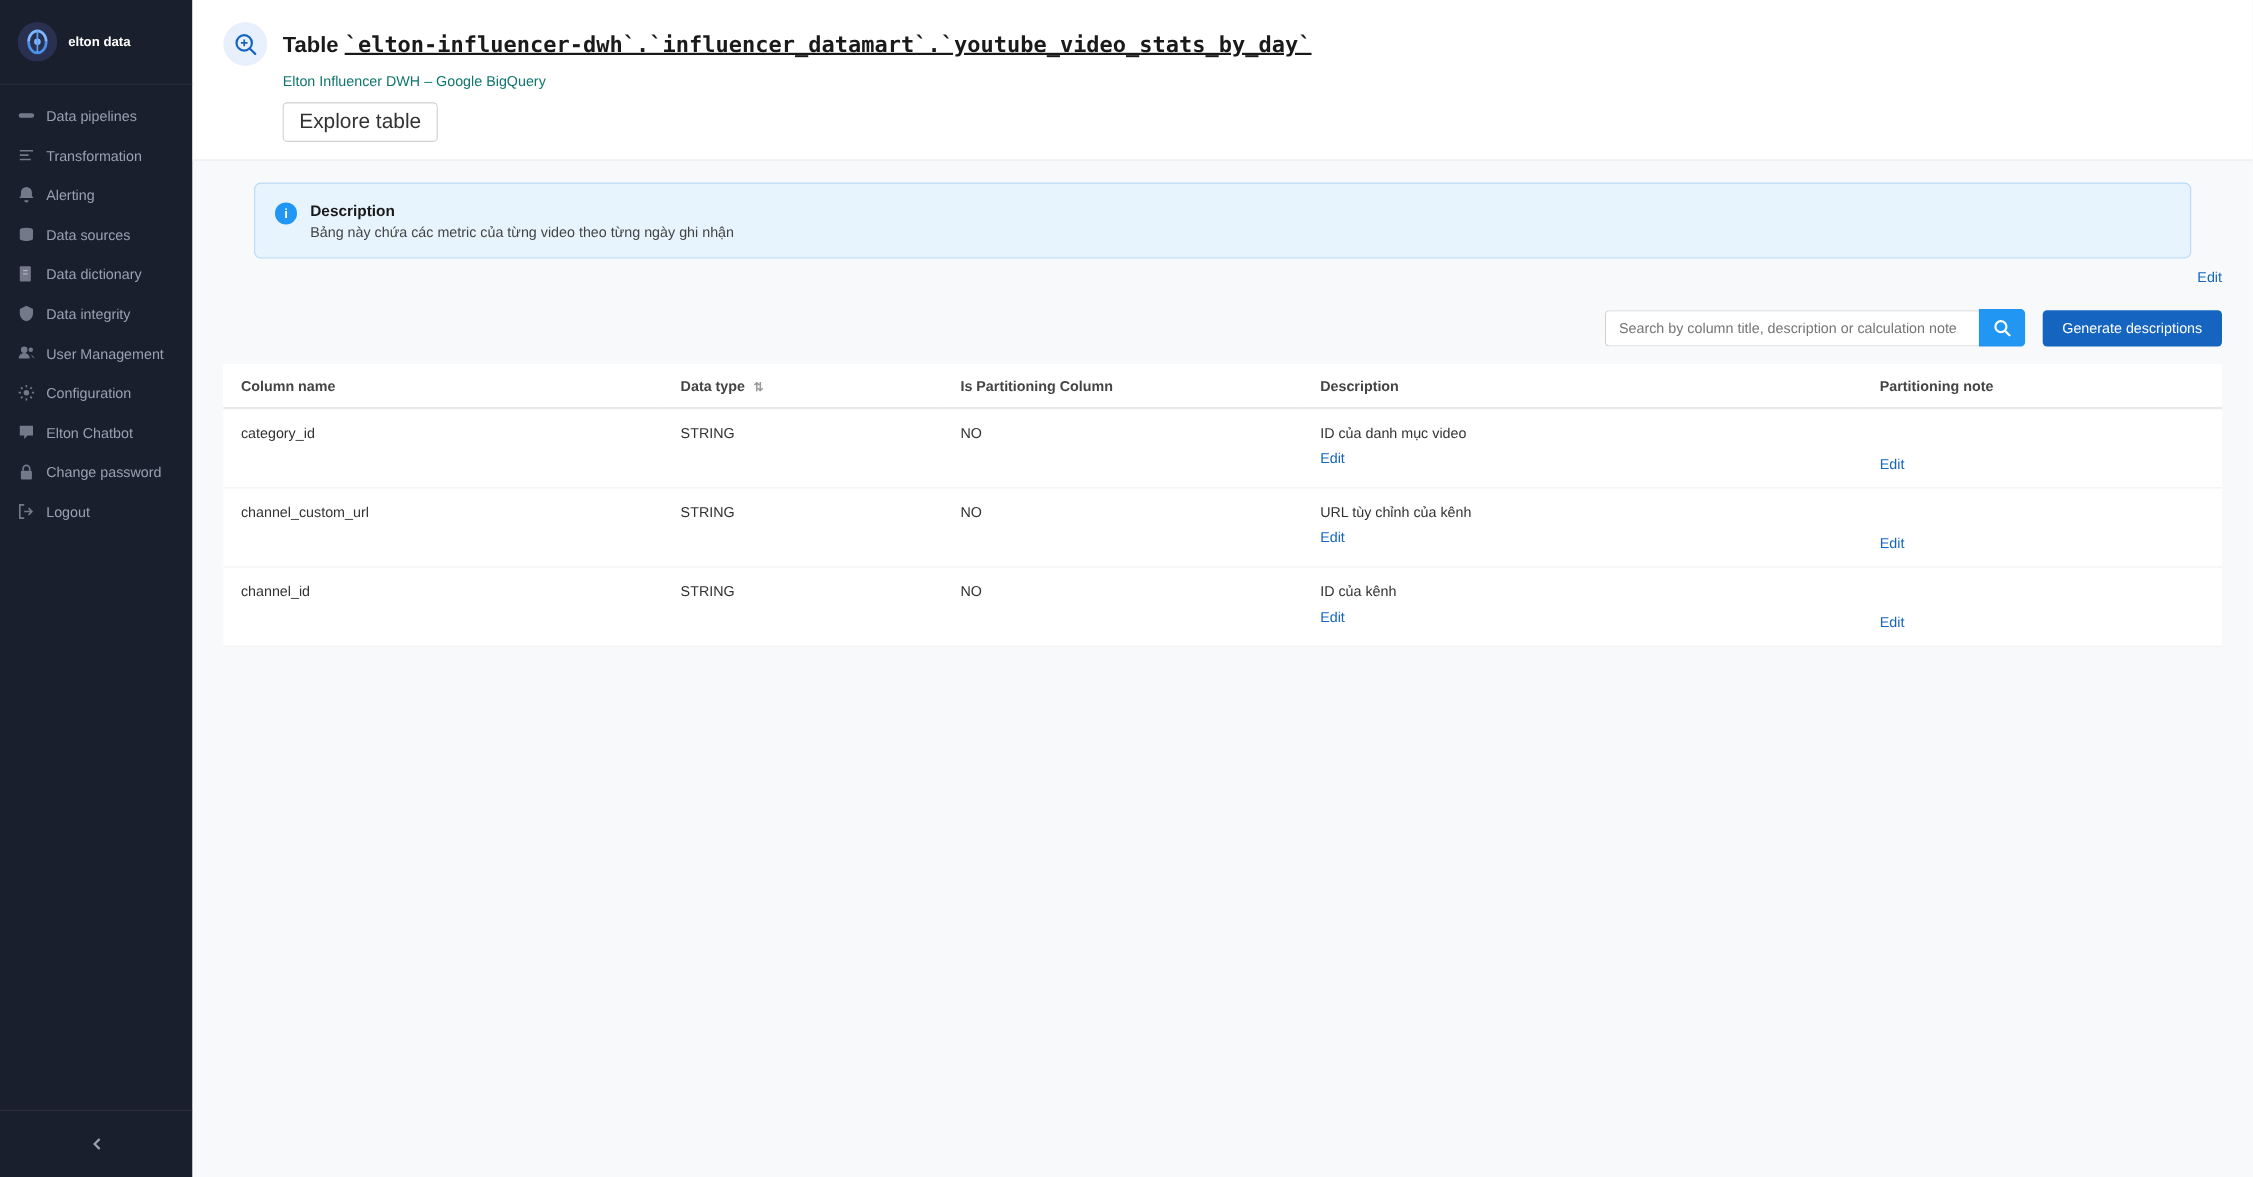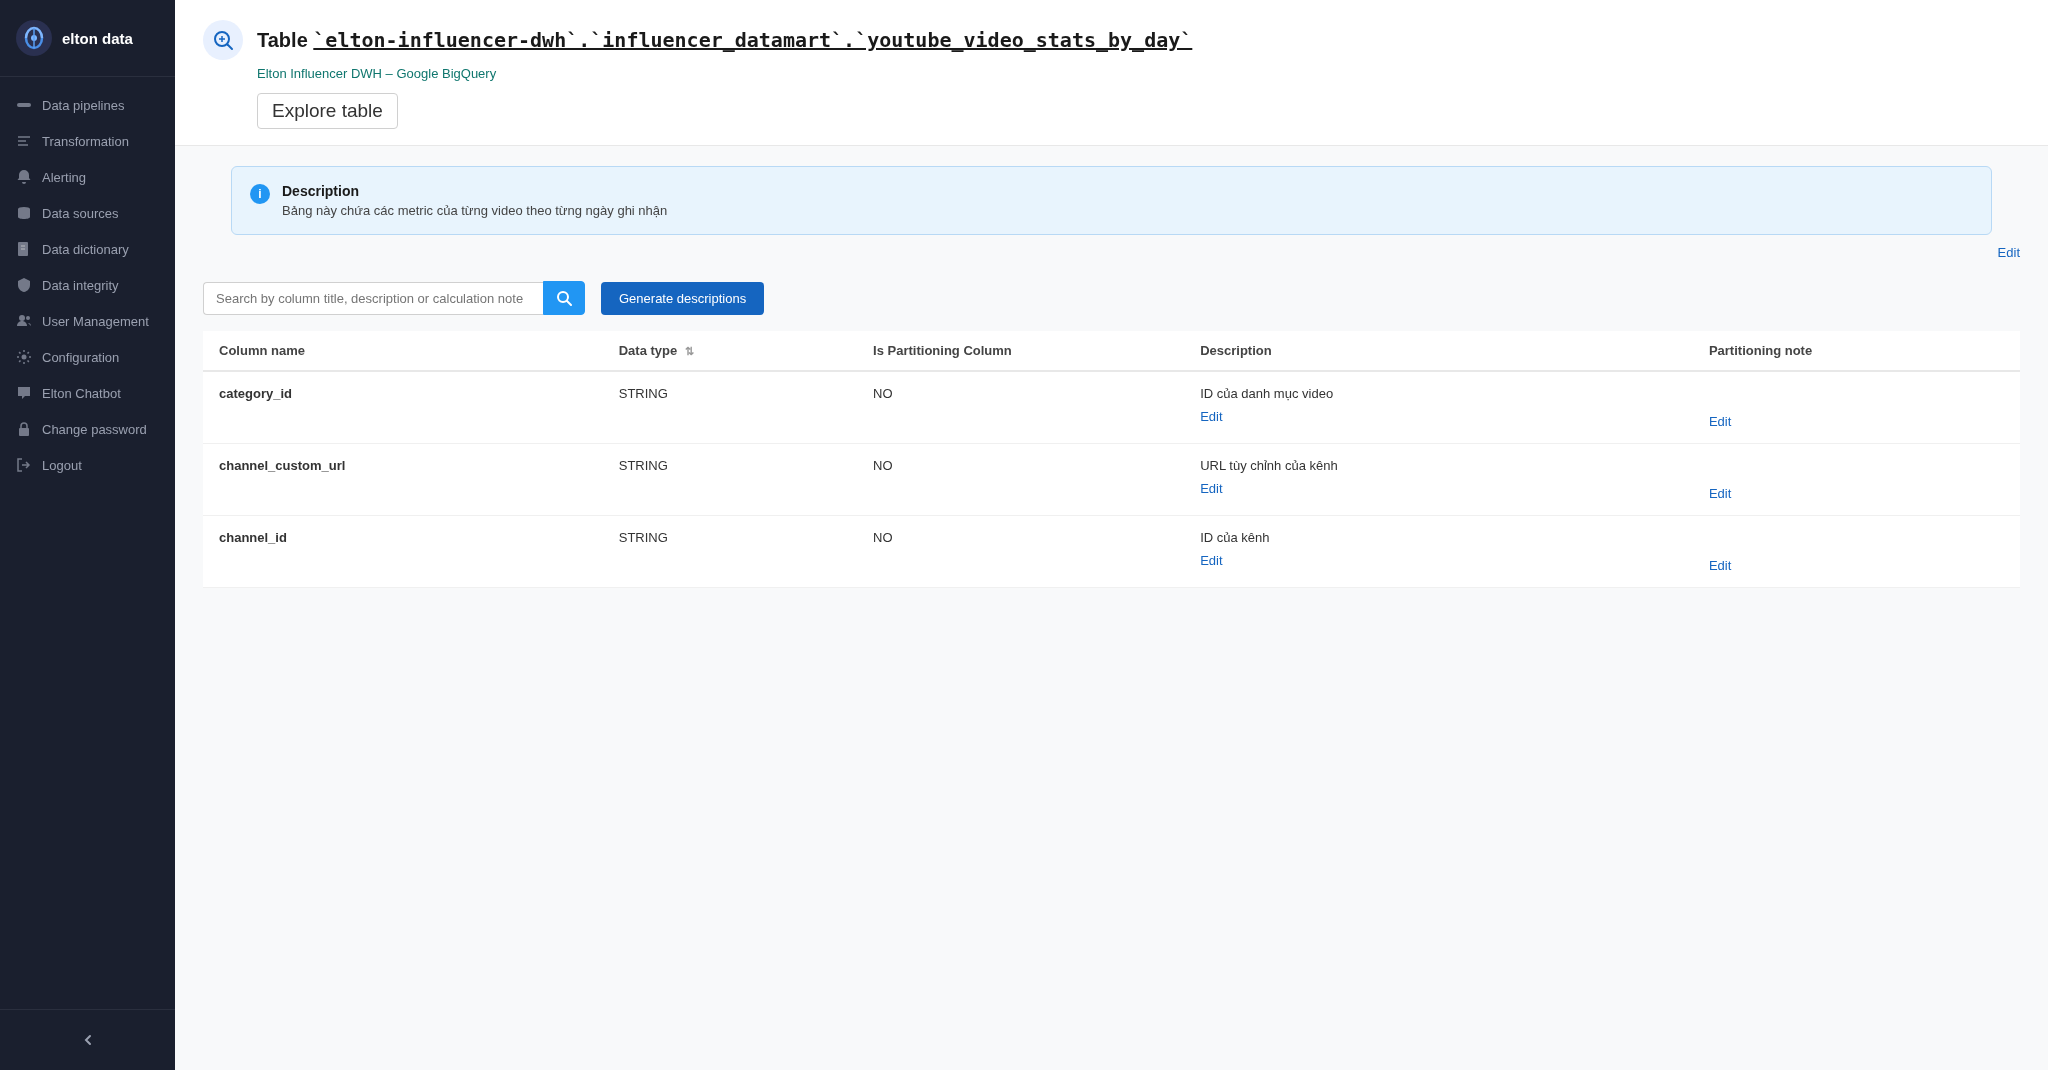--- a/index.html
+++ b/index.html
@@ -21,21 +21,21 @@
       gap: 10px;
       padding: 20px 16px;
       border-bottom: 1px solid #2a2f3e;
     }
     .logo-icon {
       width: 36px;
       height: 36px;
     }
     .logo-text {
       color: #fff;
-      font-size: 15px;
+      font-size: 12px;
       font-weight: 600;
     }
     .sidebar-nav {
       flex: 1;
       padding: 10px 0;
     }
     .nav-item {
       display: flex;
       align-items: center;
       gap: 10px;
@@ -151,21 +151,21 @@
       color: #444;
     }
 
     
     .table-section {
       padding: 0 28px 28px;
     }
     .table-controls {
       display: flex;
       align-items: center;
-      justify-content: flex-start;
+      justify-content: flex-end;
       margin-top: 20px;
       margin-bottom: 16px;
     }
     .search-wrapper {
       display: flex;
       align-items: center;
       gap: 0;
     }
     .search-input {
       width: 340px;
@@ -214,21 +214,21 @@
       font-size: 13px;
       border-bottom: 2px solid #e8e8e8;
       background: #fff;
     }
     .data-table td {
       padding: 14px 16px;
       color: #333;
       border-bottom: 1px solid #f0f0f0;
       vertical-align: top;
     }
-    .col-name { font-weight: 700; color: #1a1a1a; }
+    .col-name { font-weight: 400; color: #1a1a1a; }
     .edit-link {
       color: #1565C0;
       cursor: pointer;
       font-size: 13px;
     }
     .sort-icon {
       display: inline-block;
       margin-left: 4px;
       color: #999;
       font-size: 11px;

